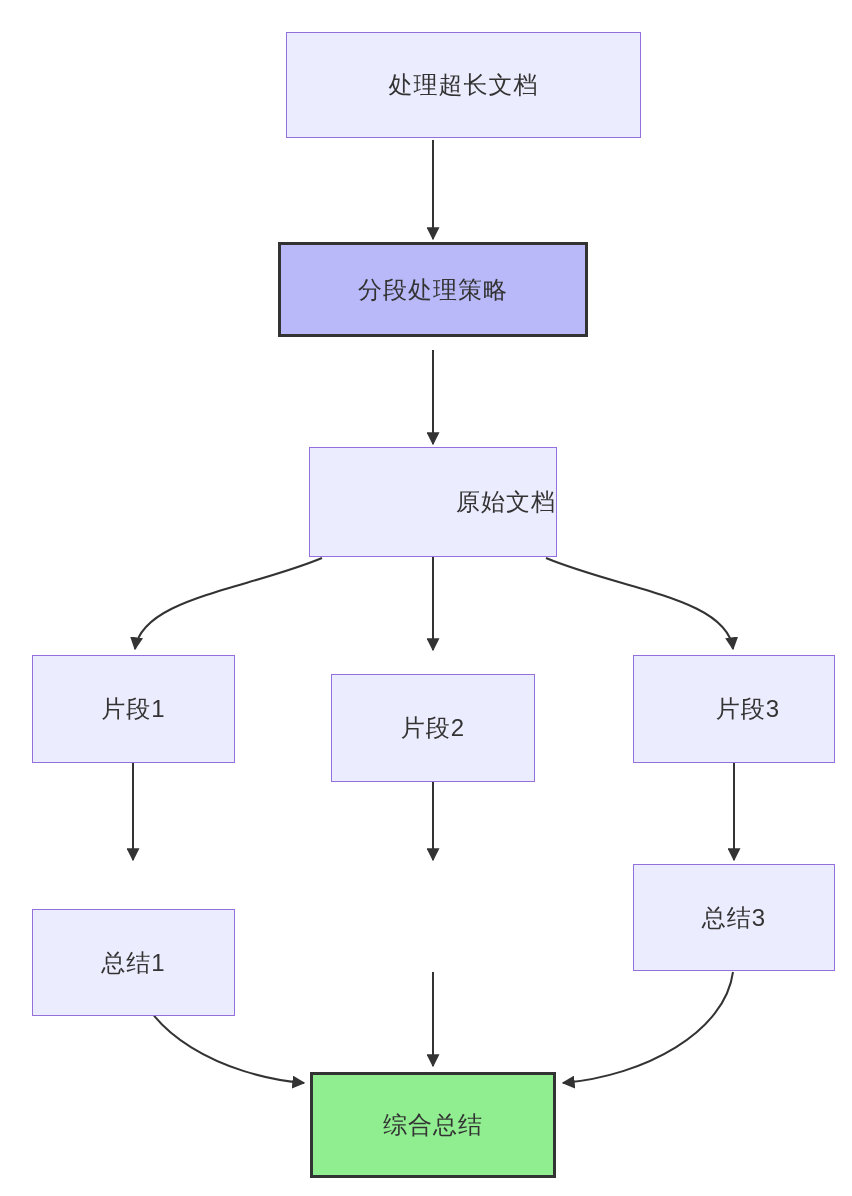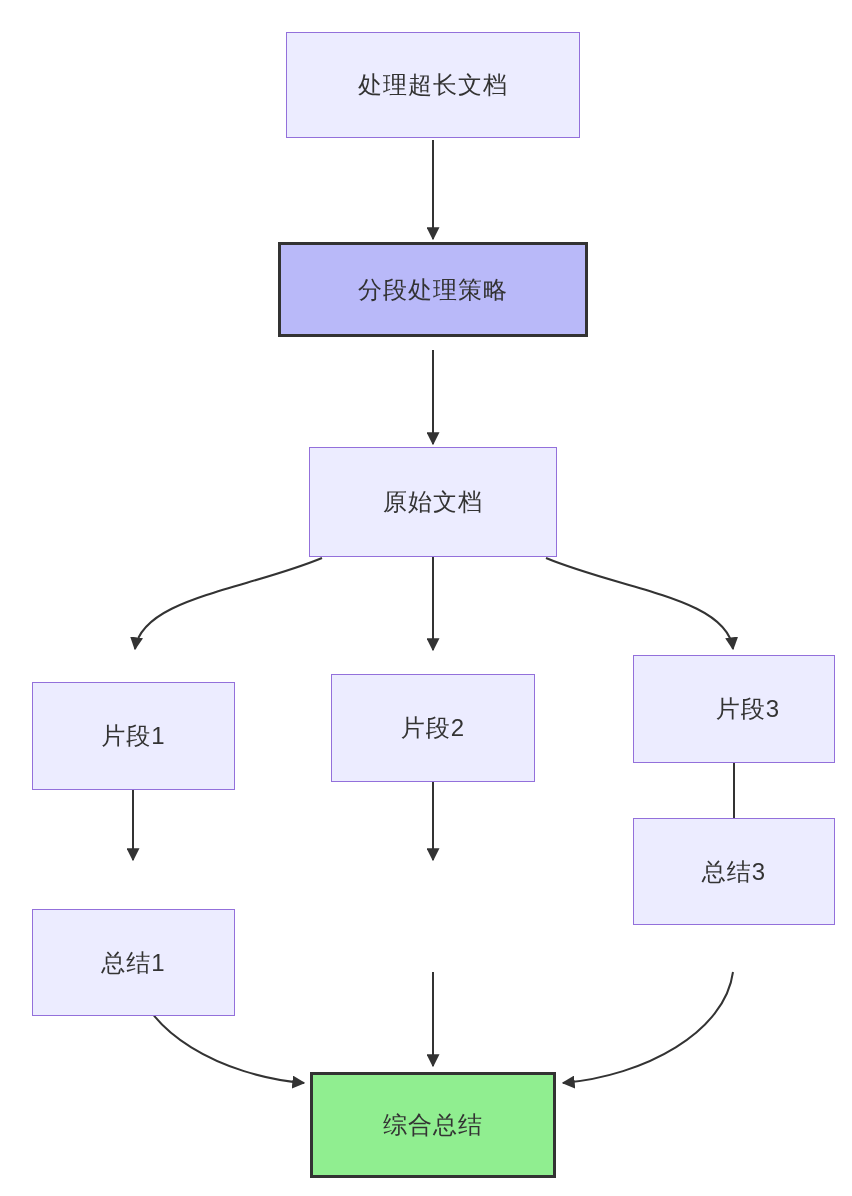--- a/index.html
+++ b/index.html
@@ -77,50 +77,50 @@
     <path class="edge-path" d="M 433 557 L 433 650" marker-end="url(#arrow)"></path>
     <path class="edge-path" d="M 546 558 C 623 590 727 598 733 649" marker-end="url(#arrow)"></path>
     <path class="edge-path" d="M 133 763 L 133 860" marker-end="url(#arrow)"></path>
     <path class="edge-path" d="M 433 763 L 433 860" marker-end="url(#arrow)"></path>
     <path class="edge-path" d="M 734 763 L 734 860" marker-end="url(#arrow)"></path>
     <path class="edge-path" d="M 134 972 C 142 1032 222 1076 304 1083" marker-end="url(#arrow)"></path>
     <path class="edge-path" d="M 433 972 L 433 1066" marker-end="url(#arrow)"></path>
     <path class="edge-path" d="M 733 972 C 725 1032 645 1076 563 1083" marker-end="url(#arrow)"></path>
   </svg>
 
-  <div class="node" style="left:286px; top:32px; width:294px; height:106px;">
+  <div class="node" style="left:286px; top:32px; width:355px; height:106px;">
     <span>处理超长文档</span>
   </div>
 
   <div class="node emphasis" style="left:278px; top:242px; width:310px; height:95px;">
     <span>分段处理策略</span>
   </div>
 
-  <div class="node" style="left:309px; top:447px; width:248px; height:110px;">
+  <div class="node" style="left:309px; top:447px; width:248px; height:110px;justify-content:flex-end;">
     <span>原始文档</span>
   </div>
 
-  <div class="node" style="left:32px; top:655px; width:203px; height:108px;margin-top:27px;">
+  <div class="node" style="left:32px; top:655px; width:203px; height:108px;">
     <span>片段1</span>
   </div>
 
   <div class="node" style="left:331px; top:655px; width:204px; height:108px;margin-top:19px;">
     <span>片段2</span>
   </div>
 
   <div class="node" style="left:633px; top:655px; width:202px; height:108px;padding-left:28px;">
     <span>片段3</span>
   </div>
 
   <div class="node" style="left:32px; top:865px; width:203px; height:107px;margin-top:44px;">
     <span>总结1</span>
   </div>
 
 
-  <div class="node" style="left:633px; top:818px; width:202px; height:107px;">
+  <div class="node" style="left:633px; top:864px; width:202px; height:107px;">
     <span>总结3</span>
   </div>
 
   <div class="node success" style="left:310px; top:1072px; width:246px; height:106px;">
     <span>综合总结</span>
   </div>
 
 </div>
 
 </body></html>

